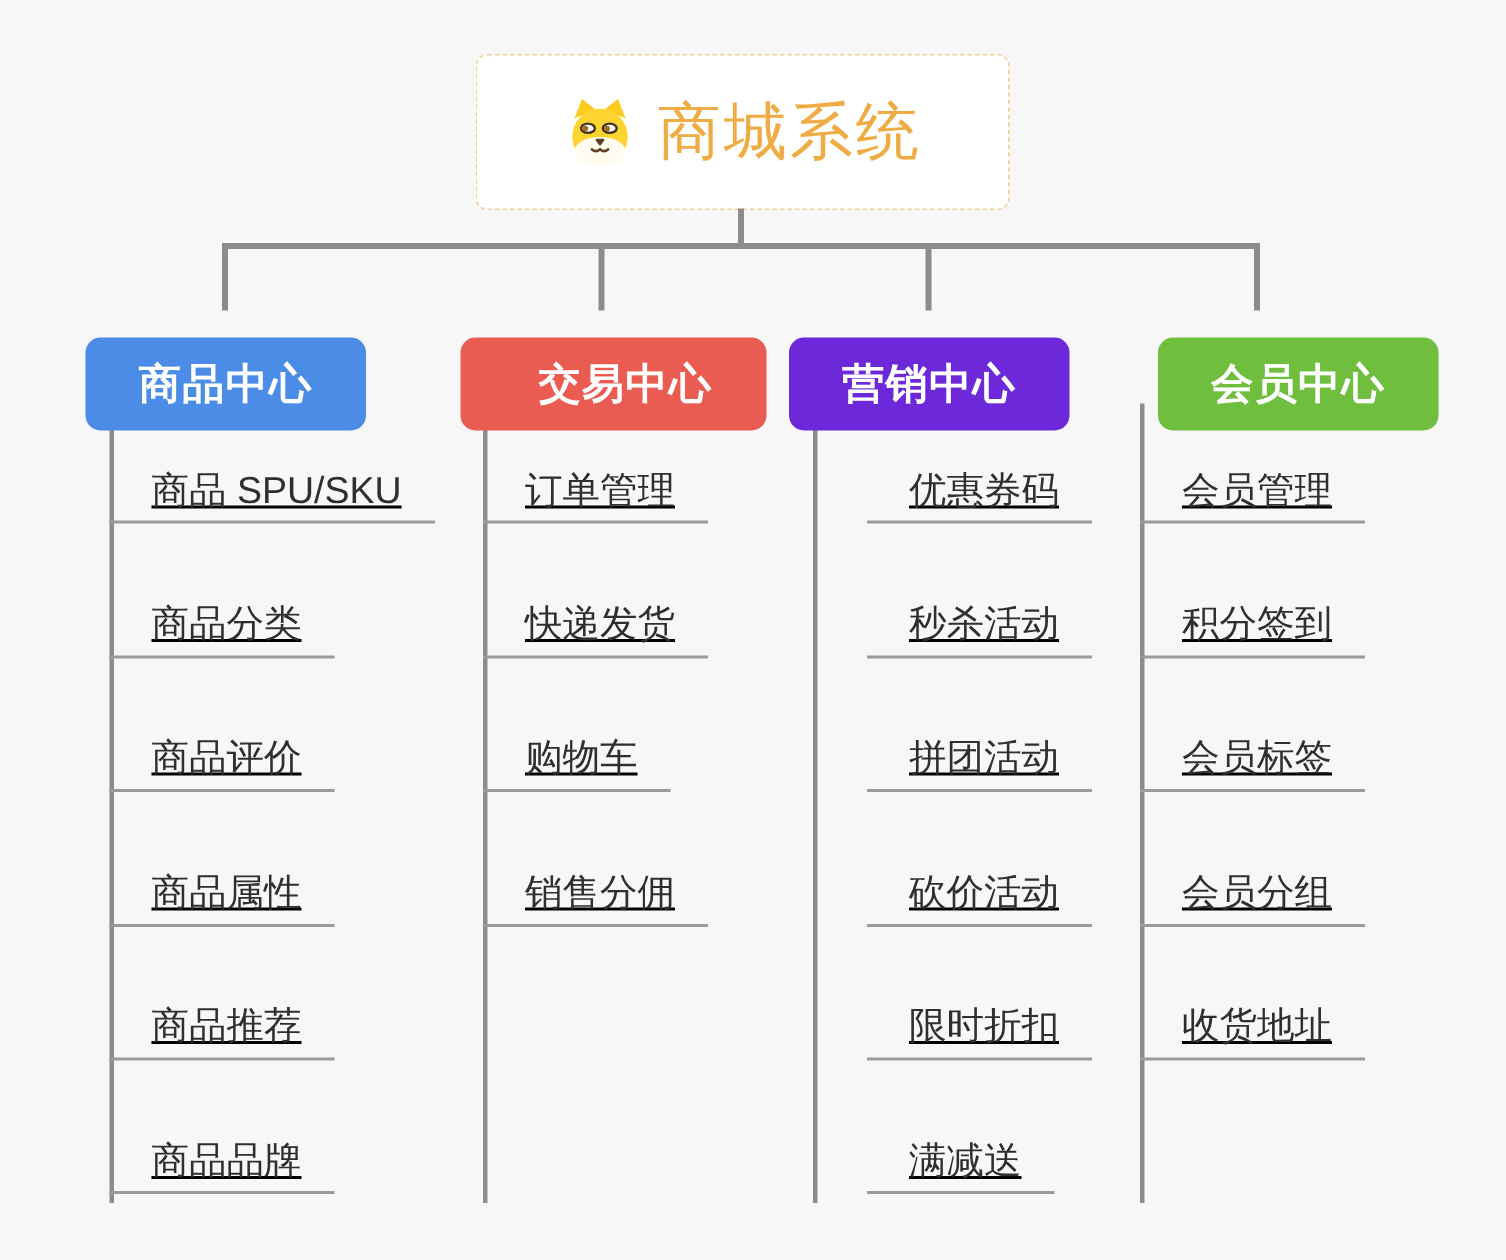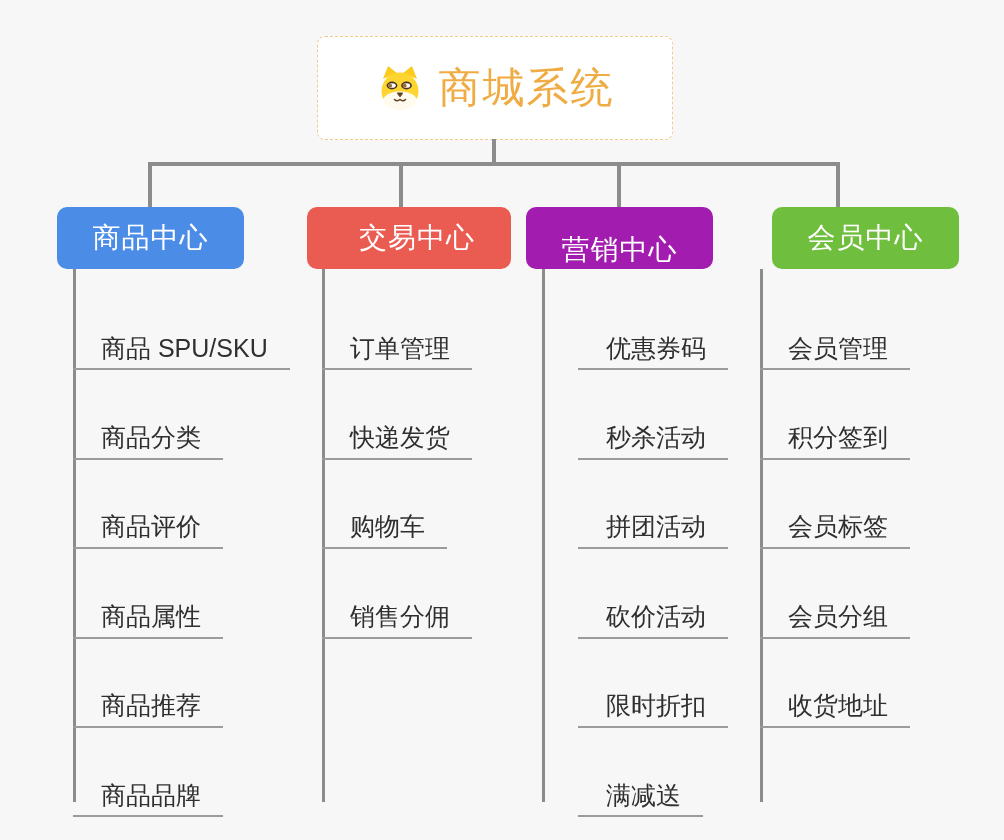--- a/index.html
+++ b/index.html
@@ -28,32 +28,33 @@
   .line{position:absolute;background:#8c8c8c;}
   .root-vert{left:492px;top:139px;width:4px;height:25px;}
   .bus{left:148px;top:162px;width:692px;height:4px;}
   .drop{top:164px;width:4px;height:43px;}
   .drop-1{left:148px;} .drop-2{left:399px;} .drop-3{left:617px;} .drop-4{left:836px;}
   .trunk{top:269px;width:3px;height:533px;background:#8c8c8c;}
   .trunk-1{left:73px;} .trunk-2{left:322px;} .trunk-3{left:542px;} .trunk-4{left:760px;}
 
   
   .branch{
-    position:absolute;top:207px;height:62px;border-radius:10px;
+    position:absolute;top:225px;height:62px;border-radius:10px;
     display:flex;align-items:center;justify-content:center;
     color:#ffffff;font-size:28px;letter-spacing:1px;white-space:nowrap;
     cursor:pointer;
+    font-weight:bold;
   }
   .branch-1{left:57px;width:187px;background:#4b8de6;}
   .branch-2{left:307px;width:188px;background:#ea5b52;padding-left:16px;}
-  .branch-3{left:526px;width:187px;background:#a21caf;align-items:flex-end;}
+  .branch-3{left:526px;width:187px;background:#6d28d9;}
   .branch-4{left:745px;width:187px;background:#6fbe3e;margin-left:27px;}
 
   
-  .col{position:absolute;top:281px;}
+  .col{position:absolute;top:260px;text-decoration:underline;}
   .col-1{left:73px;} .col-2{left:322px;} .col-3{left:542px;padding-left:36px;} .col-4{left:760px;}
   .item{height:89.4px;display:flex;align-items:flex-end;}
   .item-label{
     display:inline-block;white-space:nowrap;
     font-size:25px;color:#2f2f2f;line-height:1.15;
     padding:0 22px 6px 28px;
     border-bottom:2px solid #9b9b9b;
     cursor:pointer;
   }
 </style>

